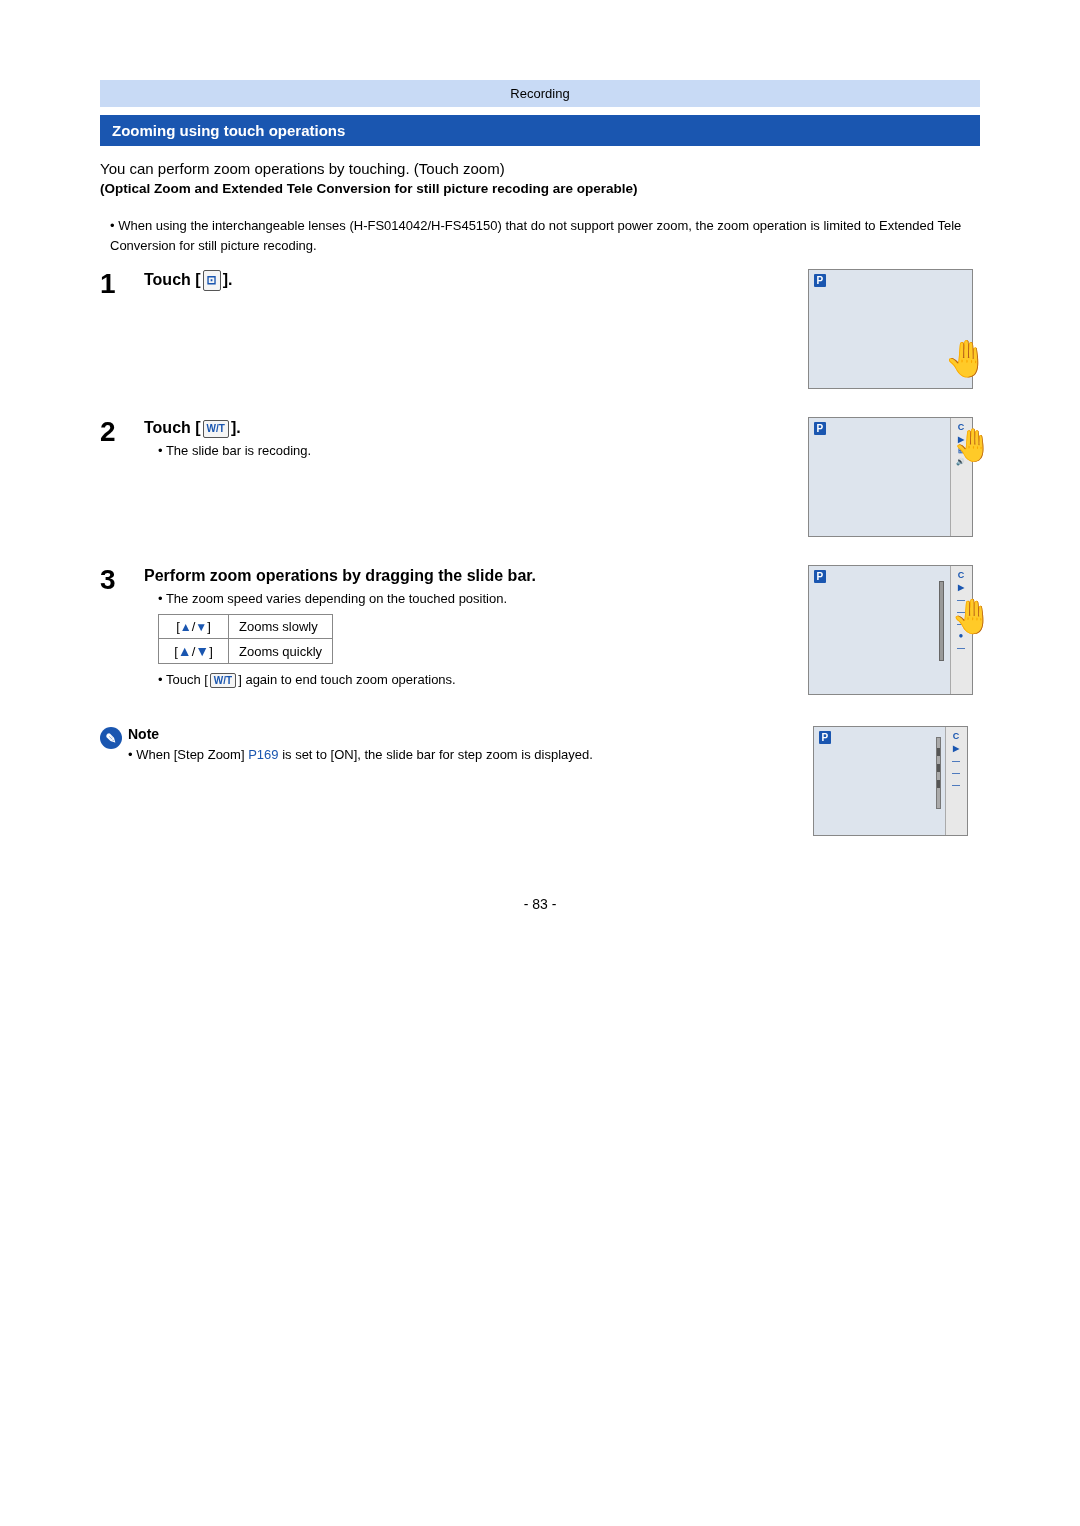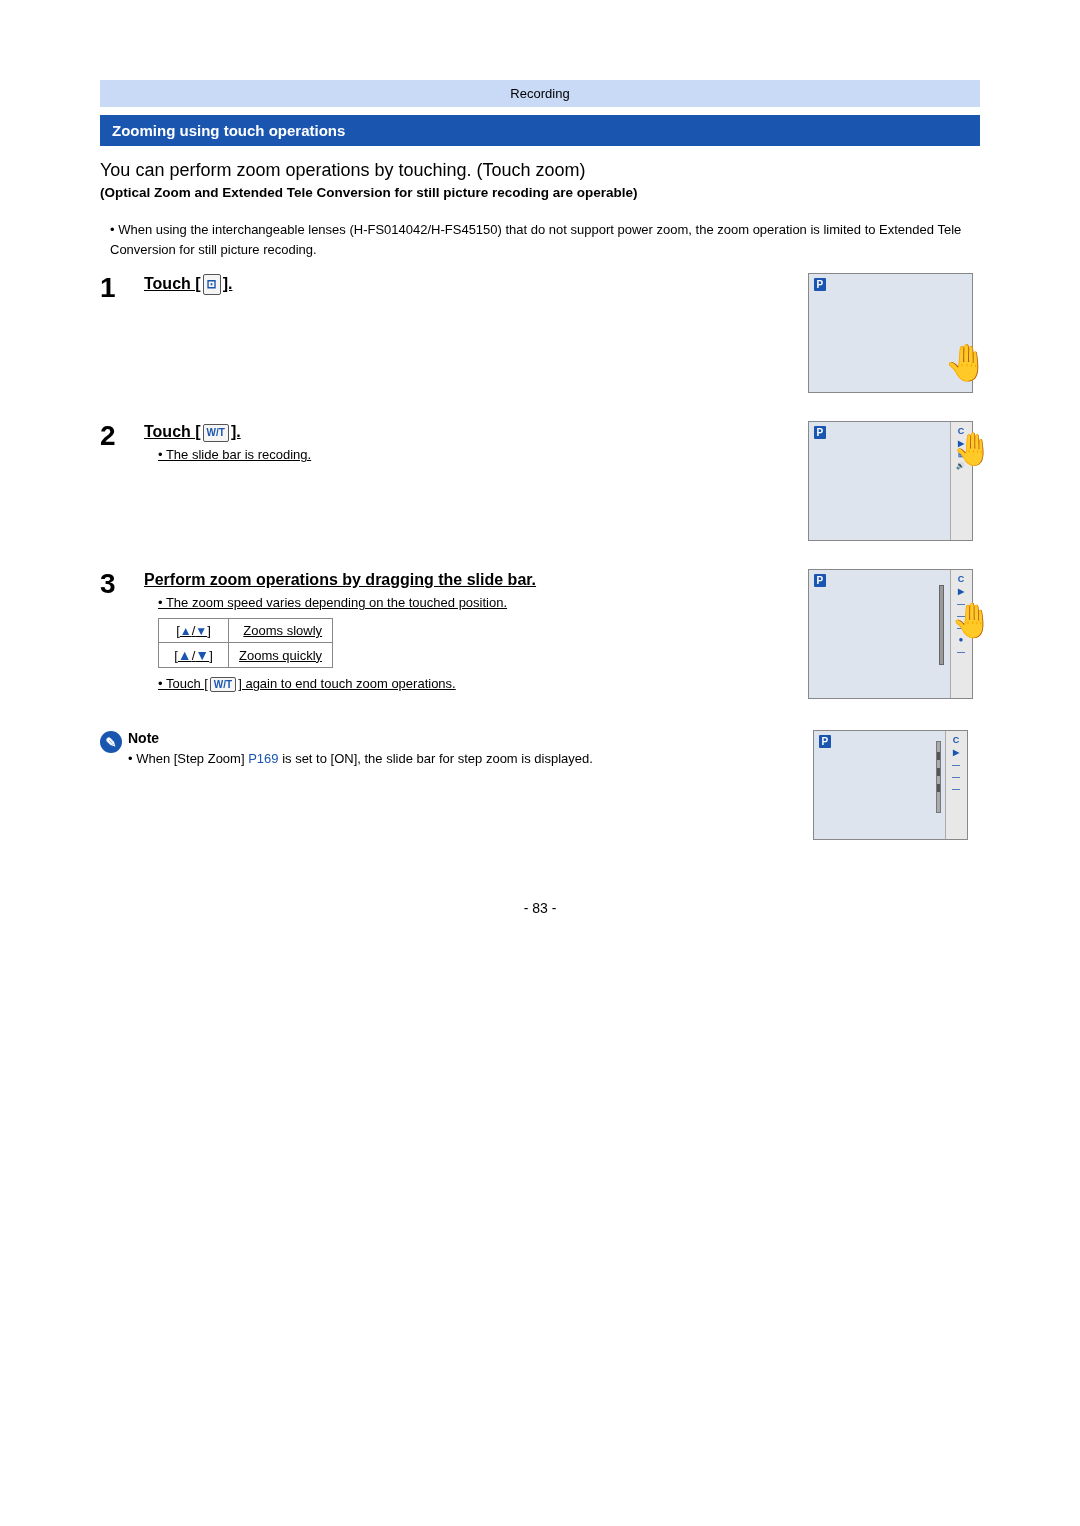--- a/index.html
+++ b/index.html
@@ -28,21 +28,21 @@
     }
     .section-title {
       background: #1a56b0;
       color: #fff;
       font-weight: bold;
       font-size: 15px;
       padding: 7px 12px;
       margin-bottom: 14px;
     }
     .intro-text {
-      font-size: 18px;
+      font-size: 15px;
       margin-bottom: 4px;
     }
     .bold-note {
       font-weight: bold;
       font-size: 13.5px;
       margin-bottom: 20px;
     }
     .bullet-note {
       font-size: 13px;
       margin-left: 10px;
@@ -51,21 +51,20 @@
     }
     .step-row {
       display: flex;
       align-items: flex-start;
       margin-bottom: 28px;
       position: relative;
     }
     .step-content {
       flex: 1;
       padding-right: 20px;
-      text-decoration: underline;
     }
     .step-number {
       font-size: 28px;
       font-weight: bold;
       color: #000;
       min-width: 36px;
       margin-right: 8px;
       line-height: 1.1;
     }
     .step-title {
@@ -143,21 +142,20 @@
     }
     
     .zoom-table {
       border-collapse: collapse;
       margin: 8px 0 8px 14px;
       font-size: 13px;
     }
     .zoom-table td {
       border: 1px solid #888;
       padding: 4px 10px;
-      text-align: right;
     }
     .zoom-table td:first-child {
       text-align: center;
       min-width: 70px;
     }
     .touch-again {
       font-size: 13px;
       margin-left: 14px;
       margin-bottom: 10px;
     }

